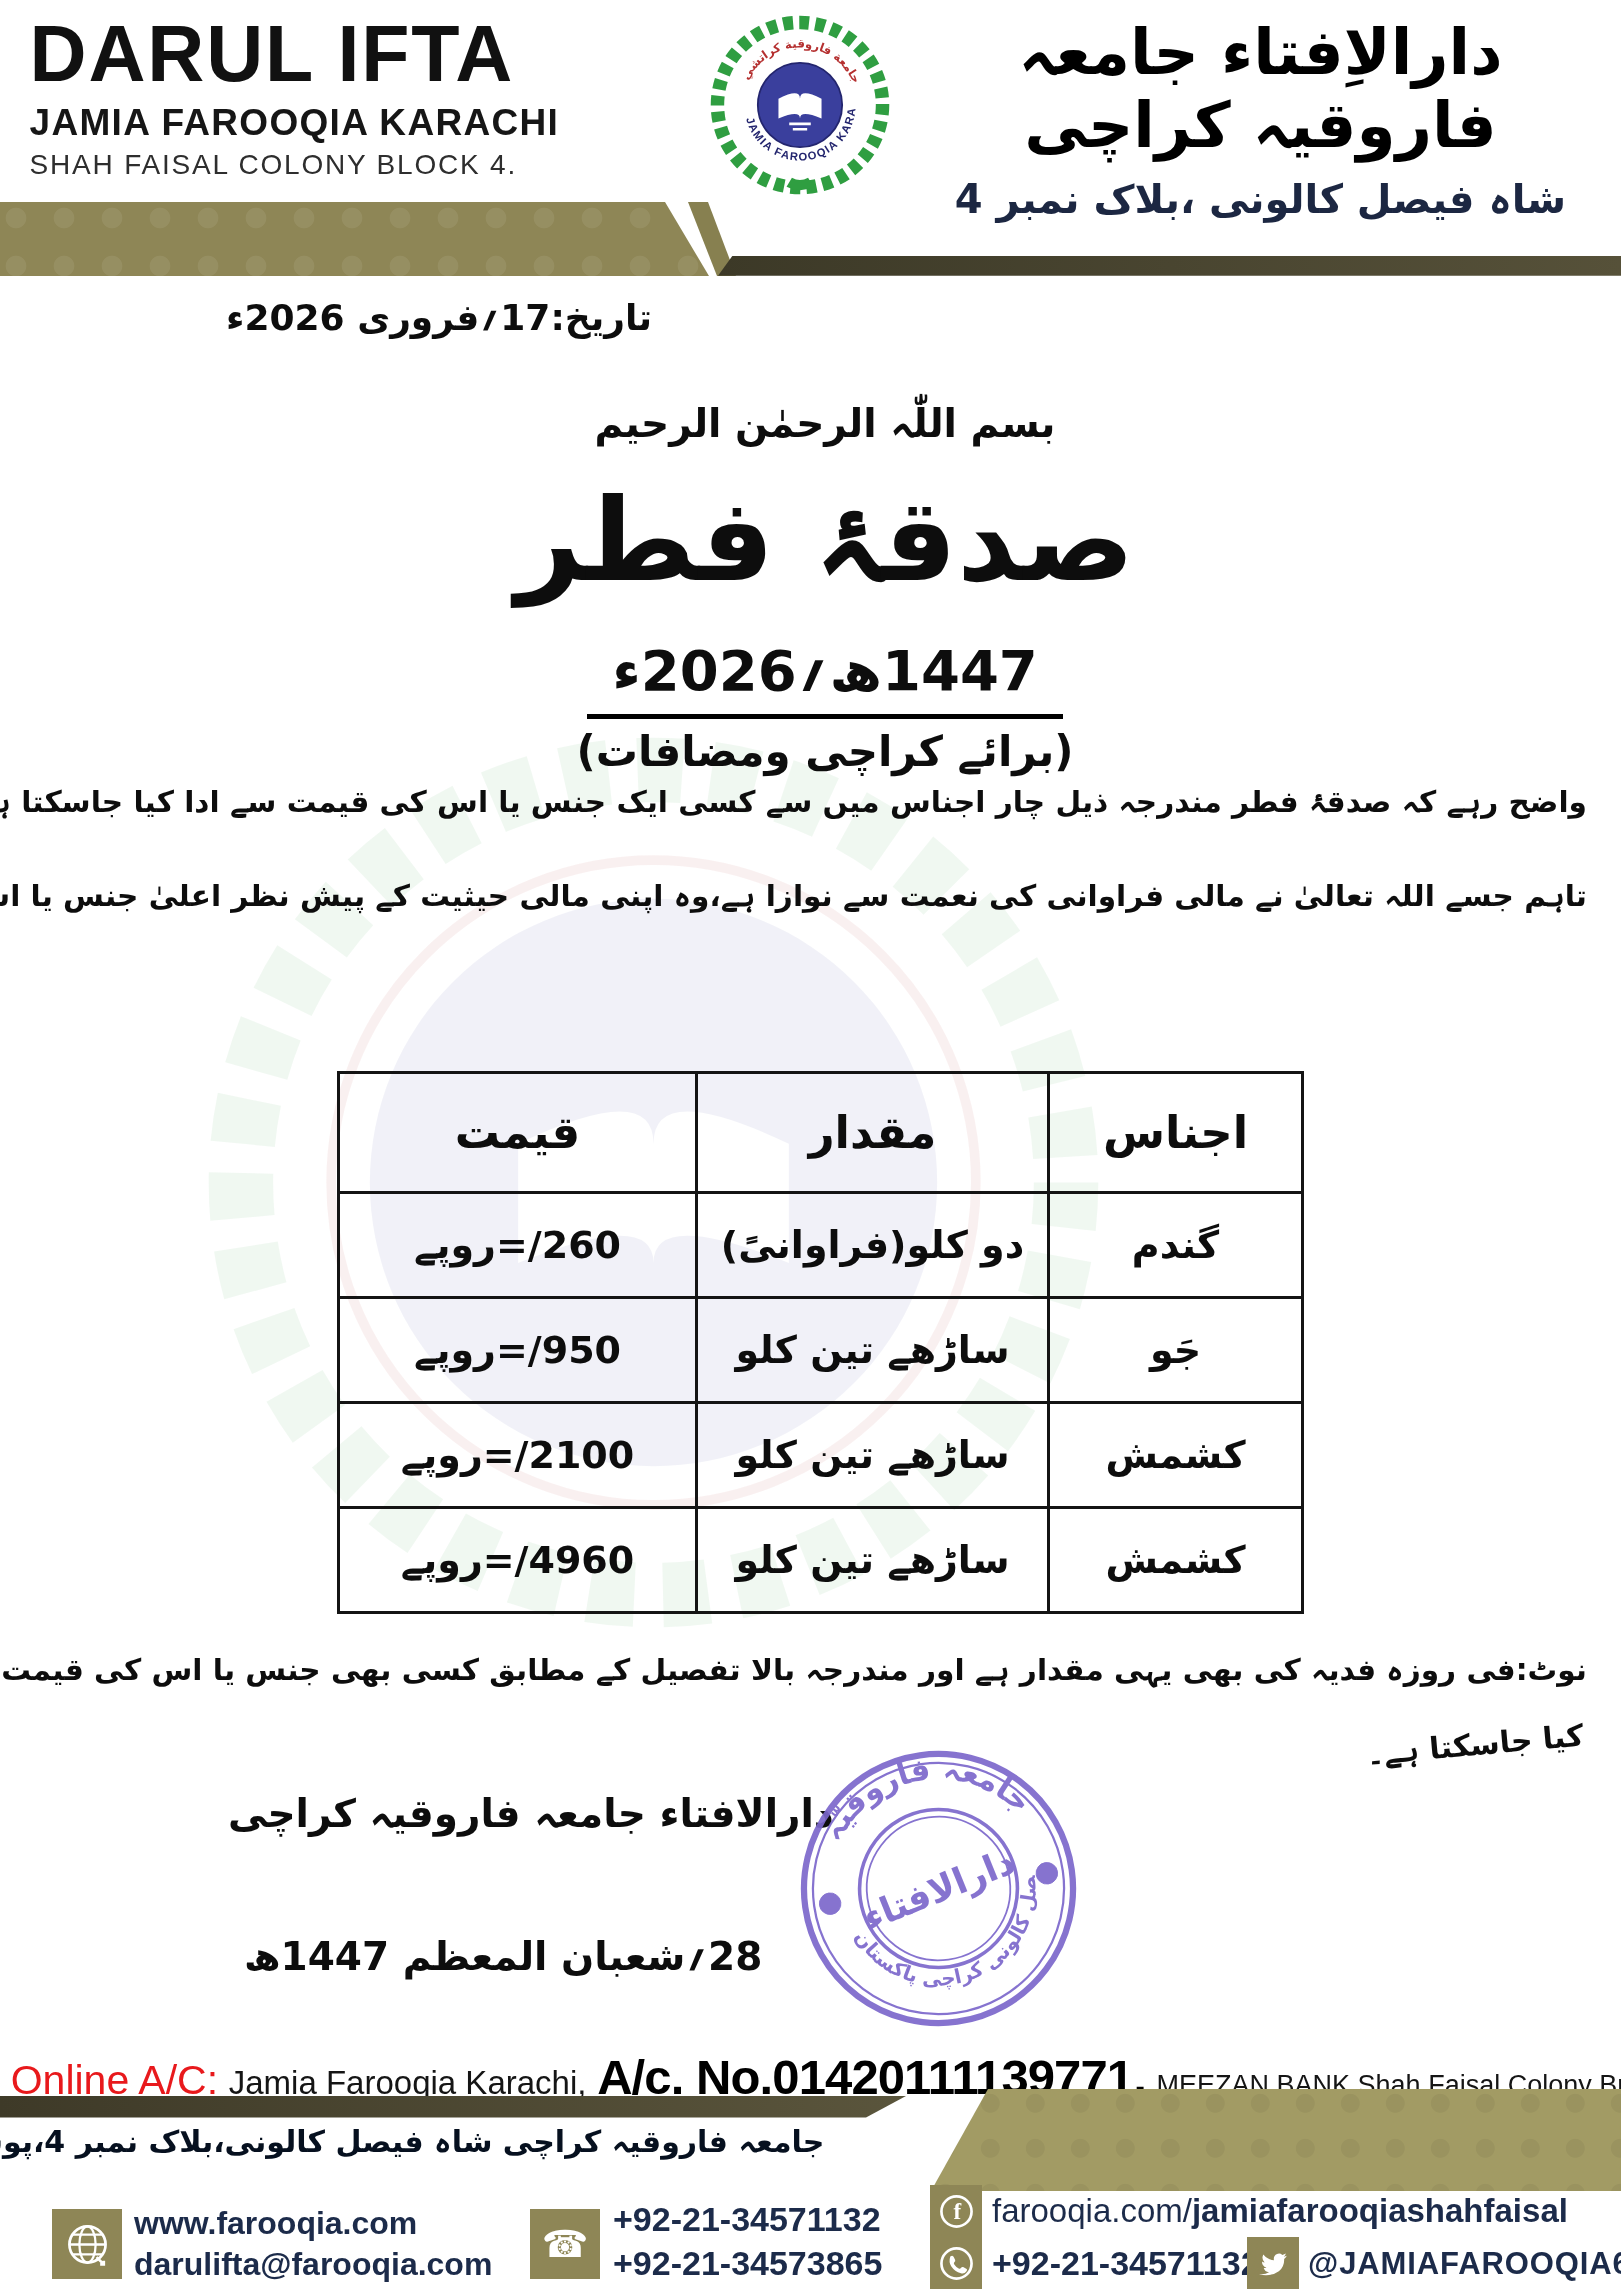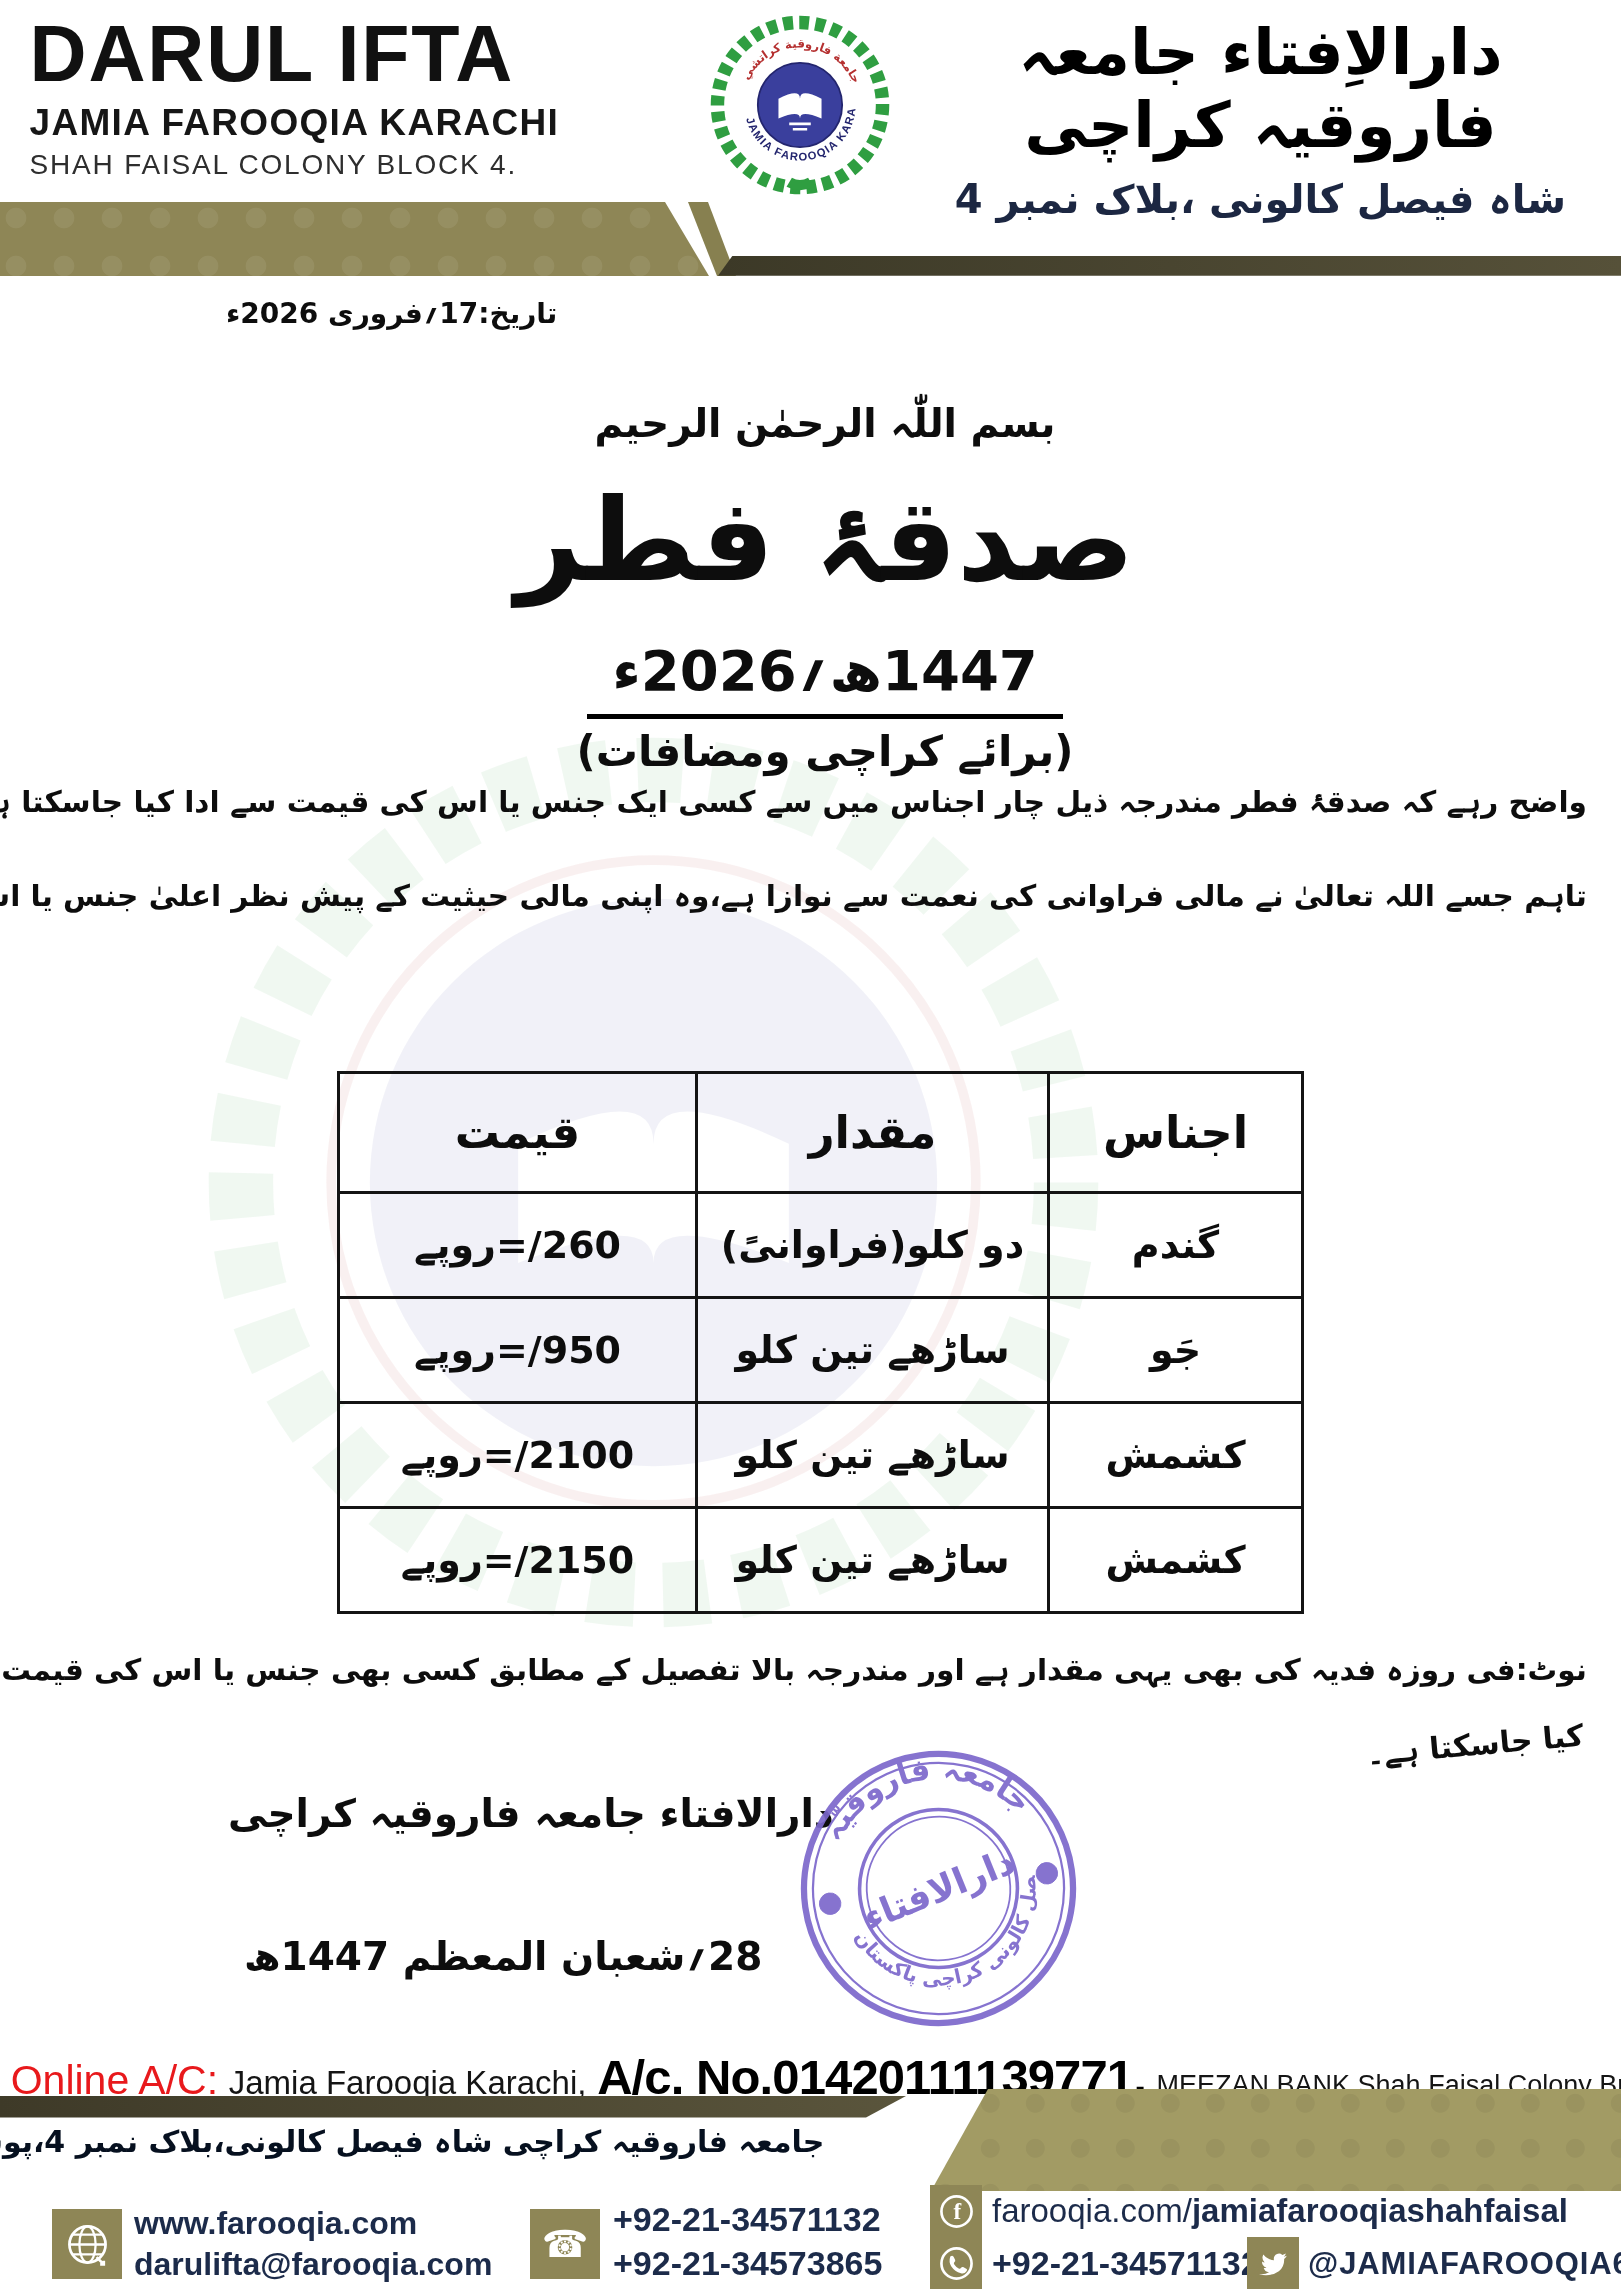--- a/index.html
+++ b/index.html
@@ -23,21 +23,21 @@
   .band-main{left:0;top:202px;width:716px;height:74px;background:#8e8656;
     background-image:radial-gradient(circle at 16px 16px, rgba(255,255,255,0.07) 9.9px, transparent 10.7px);
     background-size:48px 48px;
     clip-path:polygon(0 0,665px 0,709px 100%,0 100%);}
   .band-stripe{left:679px;top:202px;width:67px;height:74px;background:#878050;
     clip-path:polygon(9px 0,29px 0,57px 100%,38px 100%);}
   .band-dark{left:718px;top:256px;width:904px;height:19.7px;
     background:linear-gradient(90deg,#3c3927,#565139);
     clip-path:polygon(14.3px 0,100% 0,100% 100%,0 100%);}
 
-  .date-line{left:226px;top:297px;font-size:28px;font-weight:700;}
+  .date-line{left:226px;top:297px;font-size:36px;font-weight:700;}
 
   
   .bismillah{left:0;right:0;top:401px;text-align:center;font-size:39px;font-weight:700;}
   .main-title{left:0;right:0;top:473px;text-align:center;font-size:115px;font-weight:800;letter-spacing:1.8px;}
   .year-wrap{left:0;right:0;top:638px;text-align:center;}
   .year-line{display:inline-block;font-size:56px;font-weight:700;border-bottom:5.4px solid #000;
              padding:0 25px 10.7px 25px;}
   .subtitle{left:0;right:0;top:727px;text-align:center;font-size:42px;font-weight:700;}
 
   
@@ -178,21 +178,21 @@
         <td>950/=روپے</td>
       </tr>
       <tr class="drow">
         <td>کشمش</td>
         <td>ساڑھے تین کلو</td>
         <td>2100/=روپے</td>
       </tr>
       <tr class="drow">
         <td>کشمش</td>
         <td>ساڑھے تین کلو</td>
-        <td>2150/=روپے</td>
+        <td>4960/=روپے</td>
       </tr>
     </tbody>
   </table>
 
   <div class="abs note1 rtl">نوٹ:فی روزہ فدیہ کی بھی یہی مقدار ہے اور مندرجہ بالا تفصیل کے مطابق کسی بھی جنس یا اس کی قیمت سے ادا</div>
   <div class="abs note2 rtl">کیا جاسکتا ہے۔</div>
 
   <div class="abs sig1 rtl">دارالافتاء جامعہ فاروقیہ کراچی</div>
   <div class="abs sig2 rtl">28؍شعبان المعظم 1447ھ</div>
 

